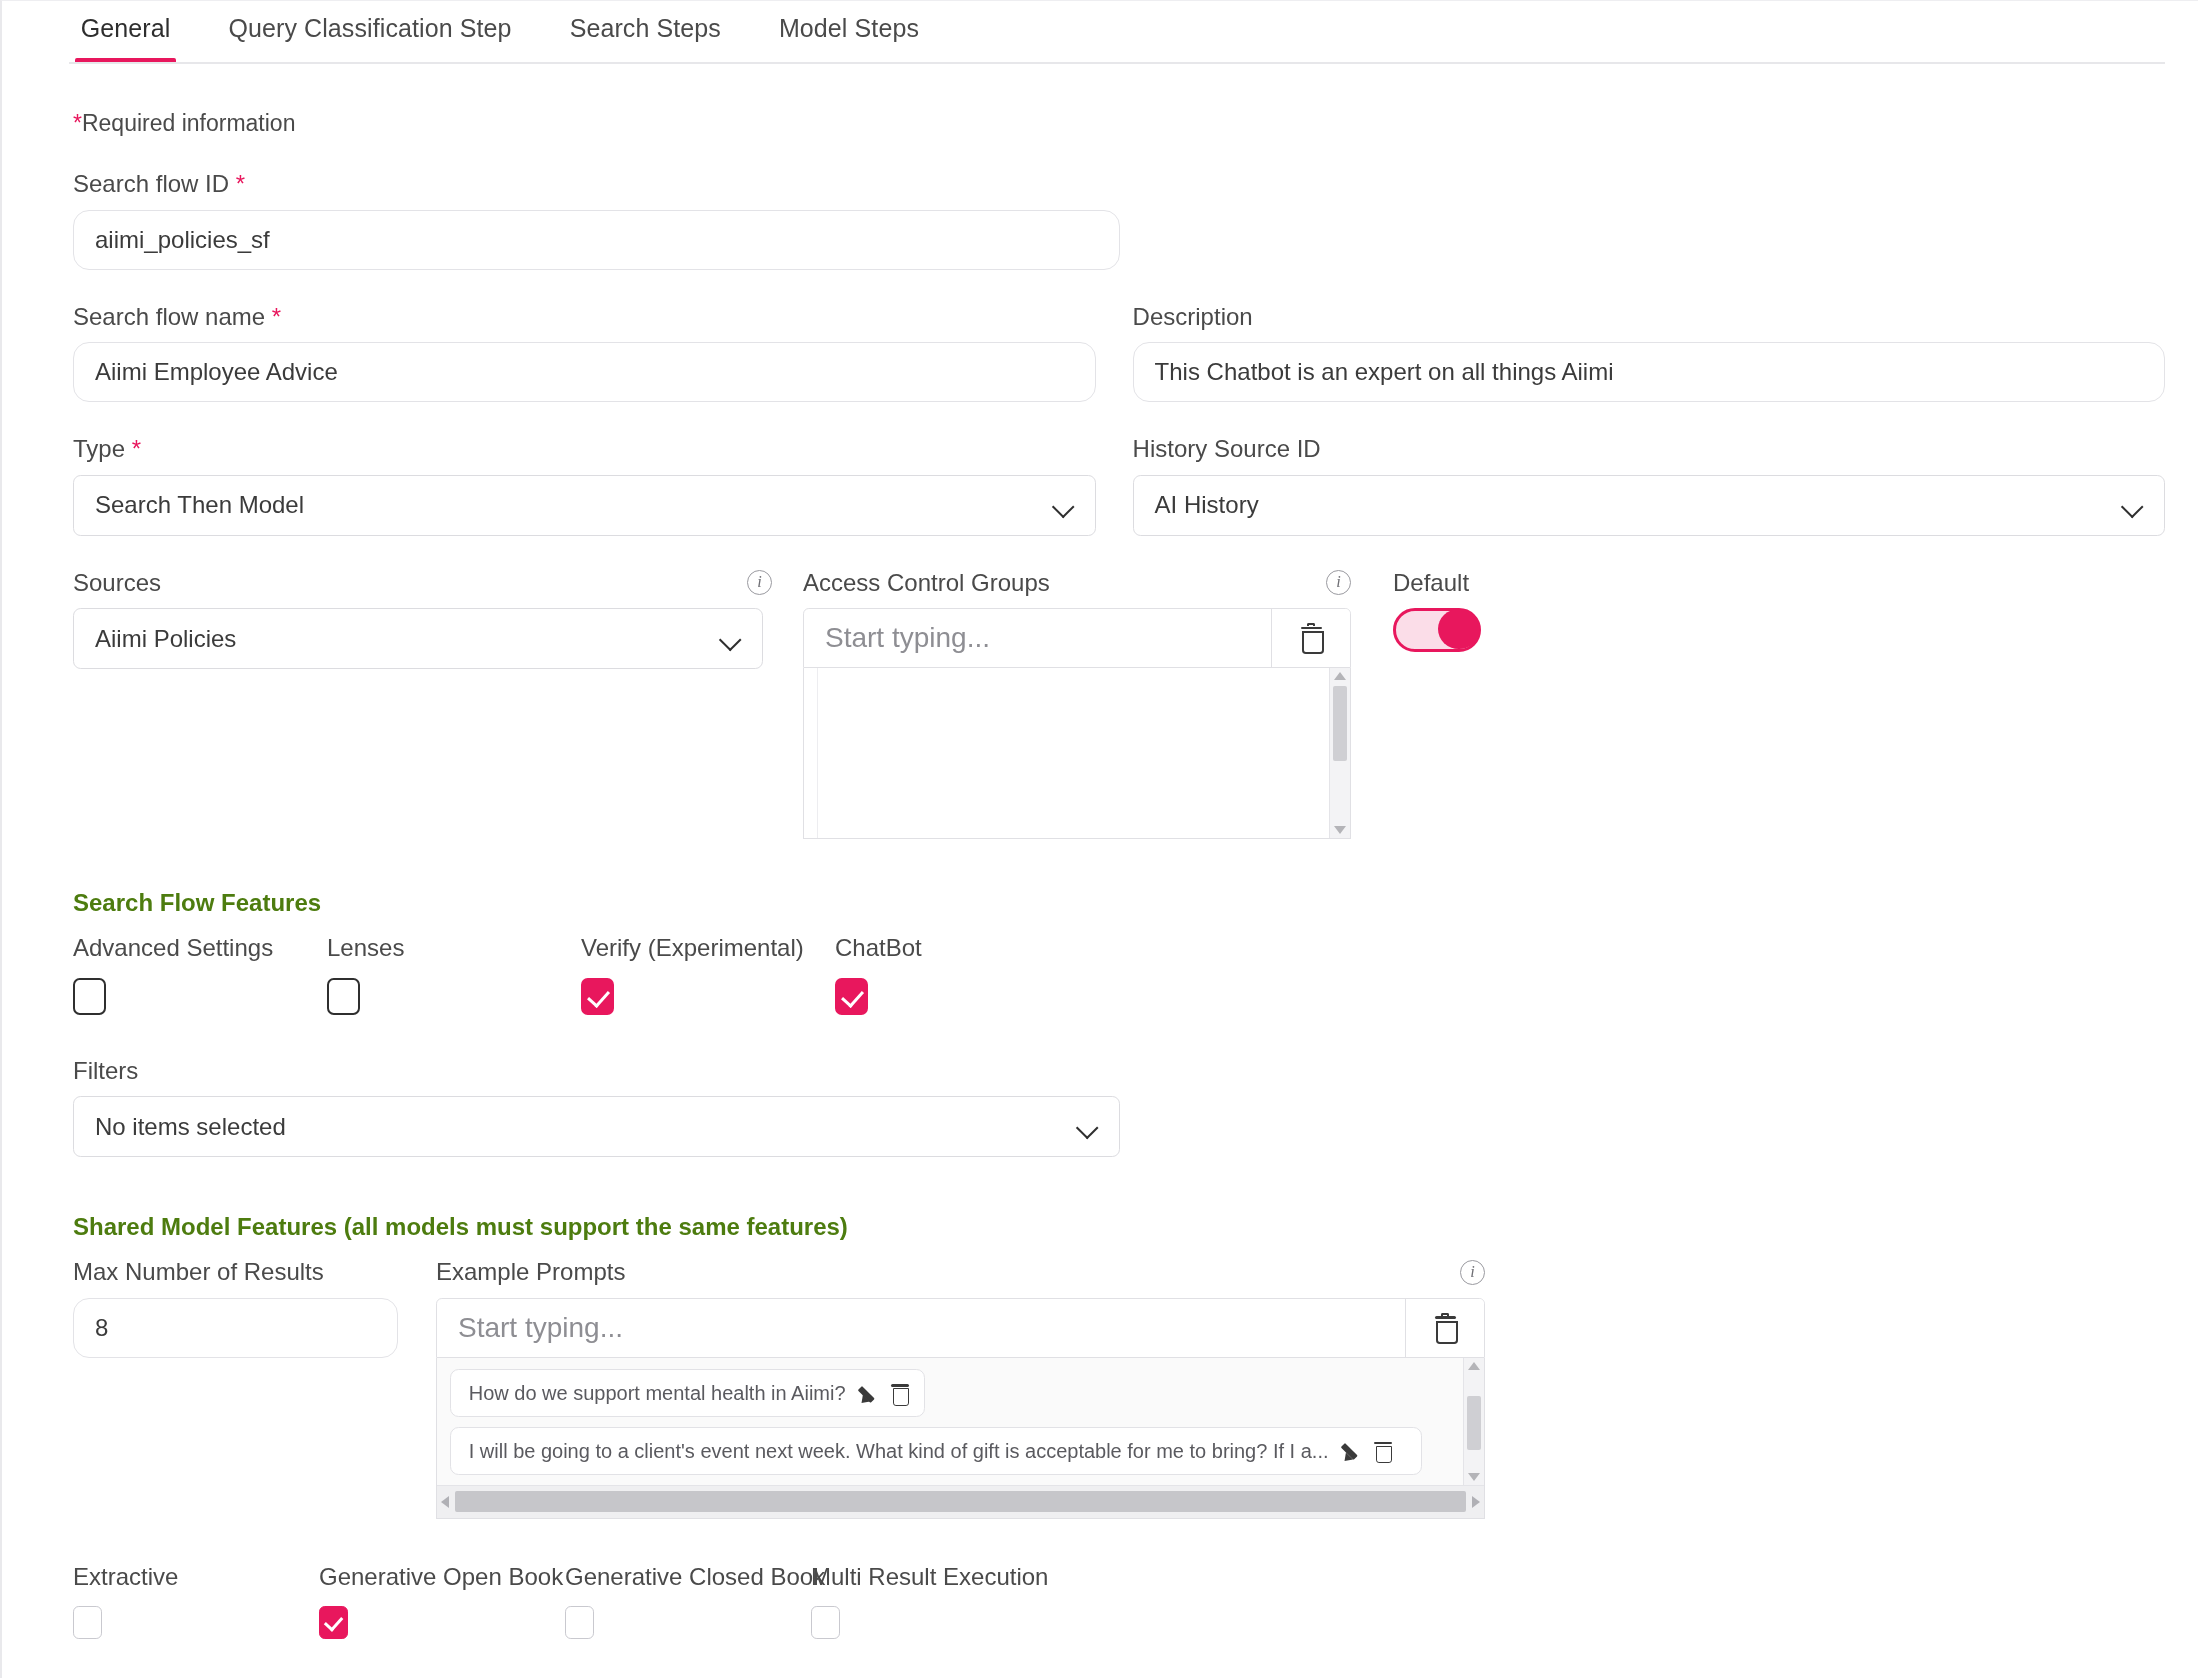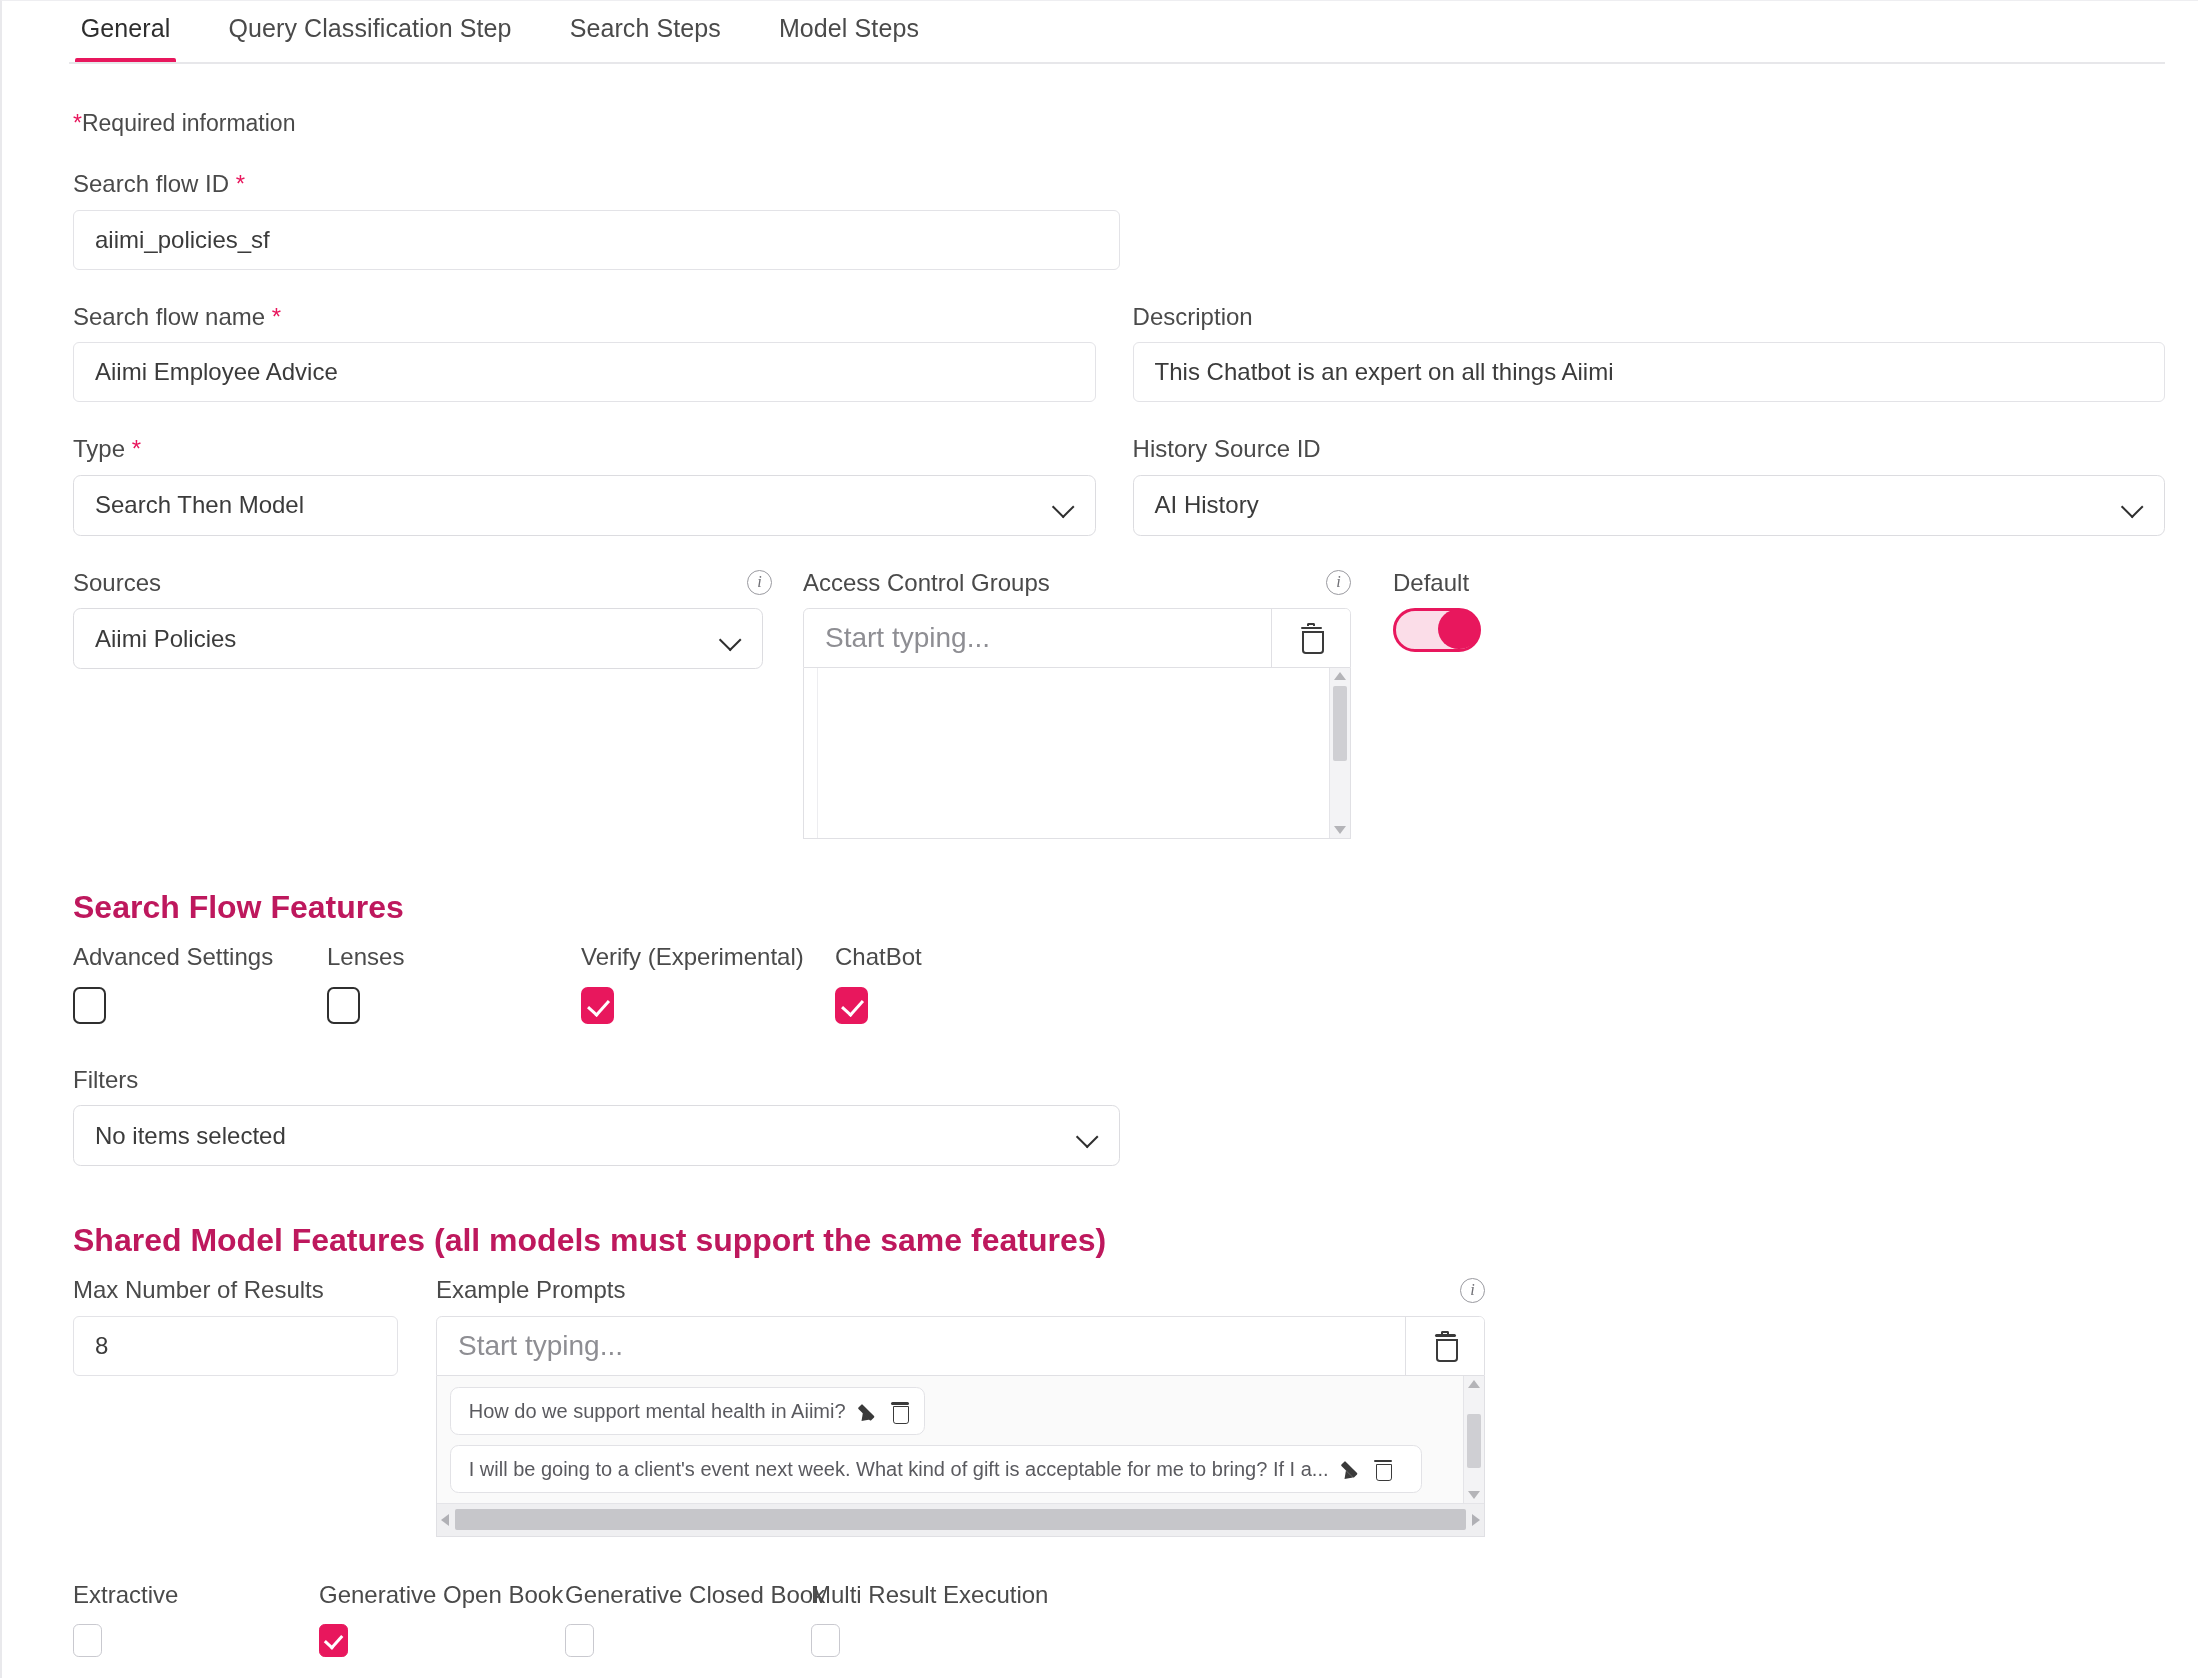--- a/index.html
+++ b/index.html
@@ -76,21 +76,21 @@
     margin-bottom: 11.5px;
     display: flex;
     align-items: center;
     gap: 6.7px;
   }
   .label .req { color: #e8175d; font-size: 24px; line-height: 1; }
 
   .field {
     height: 60px;
     border: 1.9px solid #e3e3e7;
-    border-radius: 6px;
+    border-radius: 16px;
     background: #fff;
     display: flex;
     align-items: center;
     padding: 0 21px;
     font-size: 24px;
     color: #3b3b3b;
   }
 
   .select {
     height: 61px;
@@ -289,23 +289,23 @@
     width: 9.6px; height: 17.3px;
     border-right: 3.8px solid #fff;
     border-bottom: 3.8px solid #fff;
     transform: rotate(42deg);
   }
   .cb.light { border: 1.9px solid #c9c9cf; border-radius: 5.8px; width: 29px; height: 33px; }
   .cb.light.checked { border-color: #e8175d; }
   .cb.light.checked::after { left: 7.7px; top: 5.8px; height: 14.4px; width: 7.7px; border-width: 3.4px; }
 
   .sect-title {
-    font-size: 32px;
+    font-size: 24px;
     font-weight: bold;
-    color: #be185d;
+    color: #4d7c0f;
     margin: 0 0 17.3px 0;
   }
 
   .cbgrid { display: flex; }
   .cbcell { width: 246px; }
   .cbcell .cblabel {
     font-size: 24px;
     color: #4a4a4a;
     margin-bottom: 15.4px;
     white-space: nowrap;

